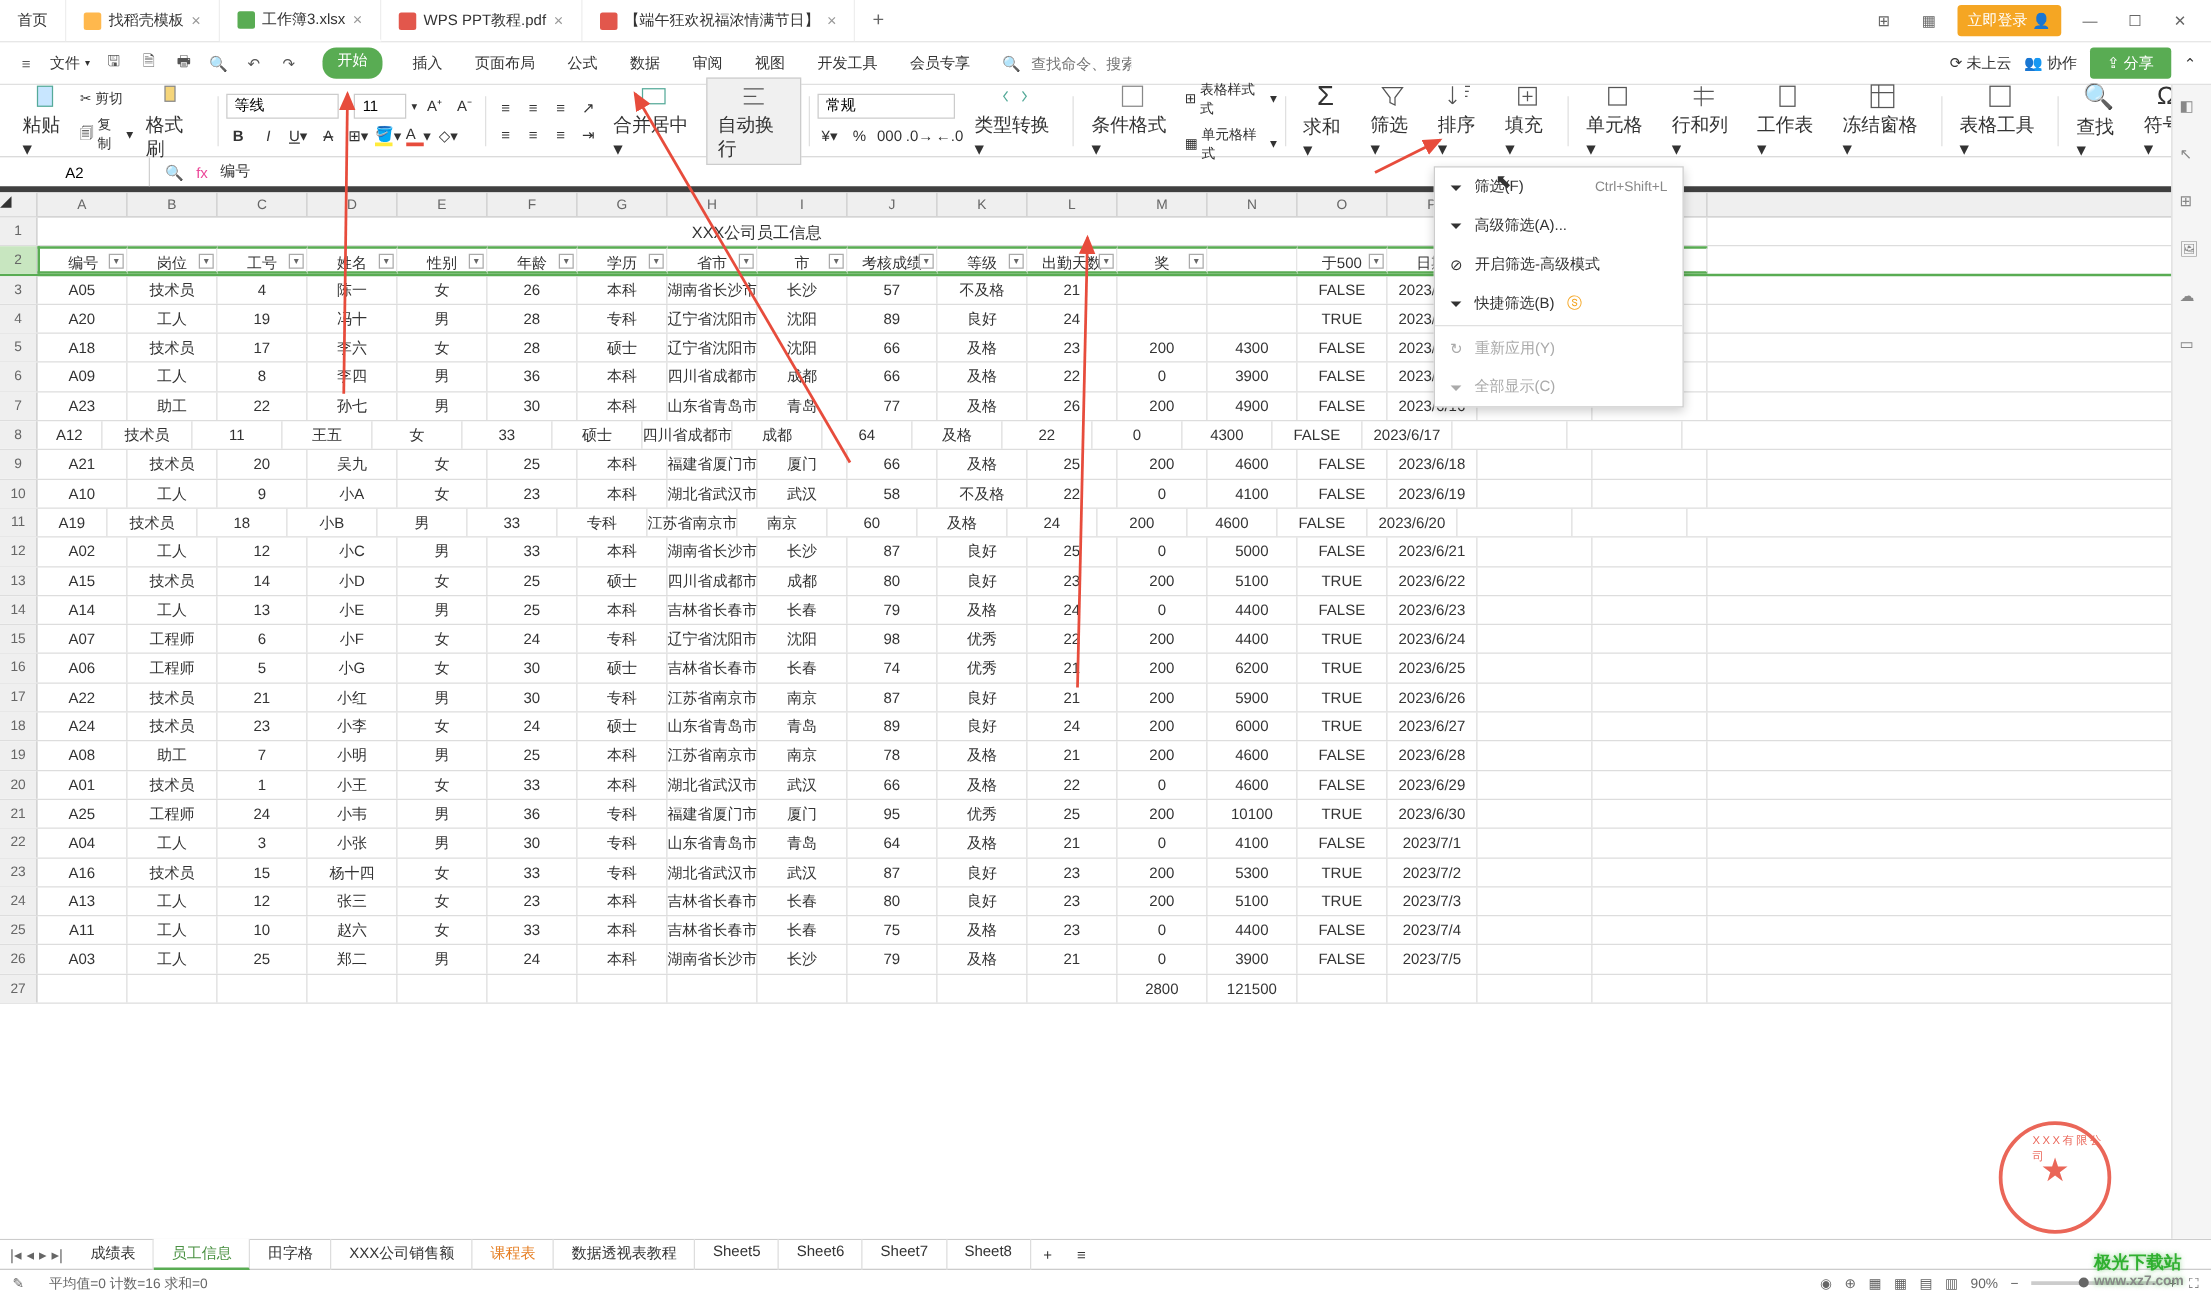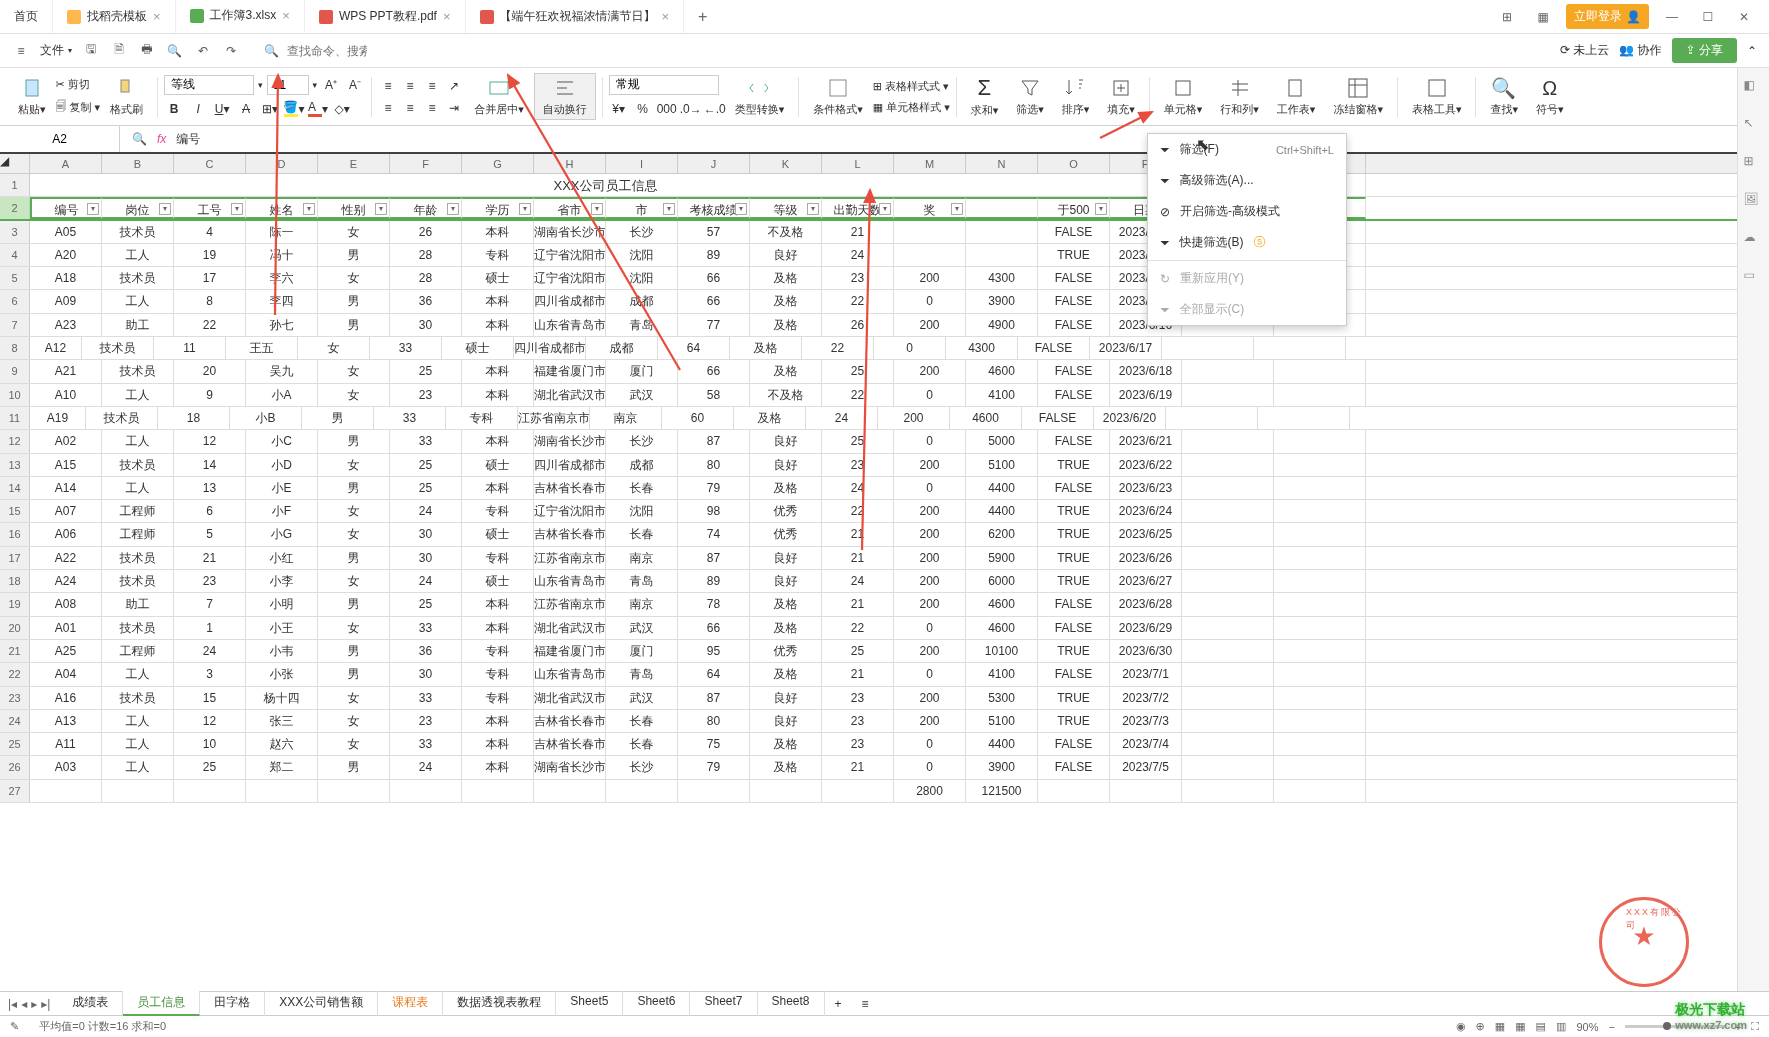--- a/index.html
+++ b/index.html
@@ -29,27 +29,27 @@
 .ribbon-sep{width:1px;height:40px;background:#e0e0e0;margin:0 4px;}
 .font-controls{display:flex;flex-direction:column;gap:4px;}
 .font-row{display:flex;align-items:center;gap:4px;}
 .font-select{border:1px solid #ccc;padding:2px 6px;width:90px;font-size:12px;}
 .size-select{border:1px solid #ccc;padding:2px 6px;width:42px;font-size:12px;}
 .btn-sq{width:20px;height:20px;display:inline-flex;align-items:center;justify-content:center;border:1px solid transparent;cursor:pointer;}
 .color-swatch{width:14px;height:3px;display:block;}
 .align-grid{display:grid;grid-template-columns:repeat(3,20px);grid-template-rows:repeat(2,20px);gap:2px;}
 .big-btn{display:flex;flex-direction:column;align-items:center;padding:2px 8px;cursor:pointer;}
 .big-btn svg{width:24px;height:24px;}
-.big-btn .label{font-size:11px;margin-top:2px;}
+.big-btn .label{font-size:15px;margin-top:2px;}
 .side-label{display:flex;align-items:center;gap:3px;font-size:11px;cursor:pointer;padding:2px 0;}
-.formula-bar{height:28px;background:#fff;display:flex;align-items:center;border-bottom:2px solid #404040;}
+.formula-bar{height:28px;background:#fff;display:flex;align-items:center;border-bottom:5px solid #404040;}
 .name-box{width:120px;border-right:1px solid #d0d0d0;display:flex;align-items:center;padding:0 8px;height:100%;justify-content:center;}
 .name-box input{border:none;width:60px;text-align:center;font-size:12px;}
 .fx-area{display:flex;align-items:center;gap:10px;padding:0 12px;}
-.fx-label{font-style:italic;color:#ec4899;}
+.fx-label{color:#ec4899;}
 .grid-area{position:relative;background:#fff;height:calc(100% - 34px - 34px - 58px - 28px - 24px - 22px);overflow:hidden;}
 .col-headers{display:flex;height:20px;border-bottom:1px solid #ccc;background:#efefef;}
 .corner{width:30px;border-right:1px solid #ccc;background:#efefef;}
 .col-h{border-right:1px solid #ccc;text-align:center;font-size:11px;line-height:20px;color:#666;}
 .row{display:flex;height:23.3px;border-bottom:1px solid #ddd;}
 .row-h{width:30px;border-right:1px solid #ccc;background:#efefef;text-align:center;font-size:11px;line-height:23px;color:#666;}
 .cell{border-right:1px solid #ddd;text-align:center;line-height:23px;font-size:12px;overflow:hidden;white-space:nowrap;}
 .header-row .cell{position:relative;background:#fff;border-bottom:2px solid #59ac53;border-top:2px solid #59ac53;}
 .header-row{border-bottom:2px solid #59ac53;}
 .filter-mark{position:absolute;right:2px;bottom:2px;width:12px;height:12px;border:1px solid #aaa;display:flex;align-items:center;justify-content:center;font-size:8px;color:#666;background:#fff;}
@@ -130,20 +130,31 @@
         <span>文件</span>
         <span style="font-size:8px">▾</span>
       </span>
     <span class="mini-icon">🖫</span>
     <span class="mini-icon">🗎</span>
     <span class="mini-icon">🖶</span>
     <span class="mini-icon">🔍</span>
     <span class="mini-icon">↶</span>
     <span class="mini-icon">↷</span>
   </div>
+  <div class="menu-tabs">
+    <span class="menu-tab active">开始</span>
+    <span class="menu-tab">插入</span>
+    <span class="menu-tab">页面布局</span>
+    <span class="menu-tab">公式</span>
+    <span class="menu-tab">数据</span>
+    <span class="menu-tab">审阅</span>
+    <span class="menu-tab">视图</span>
+    <span class="menu-tab">开发工具</span>
+    <span class="menu-tab">会员专享</span>
+  </div>
   <div class="menu-search">
     <span>🔍</span>
     <input placeholder="查找命令、搜索模板" style="">
   </div>
   <div class="menu-right">
     <span>⟳ <span>未上云</span></span>
     <span>👥 <span>协作</span></span>
     <div class="share-btn">⇪ <span>分享</span></div>
     <span>⌃</span>
   </div>

